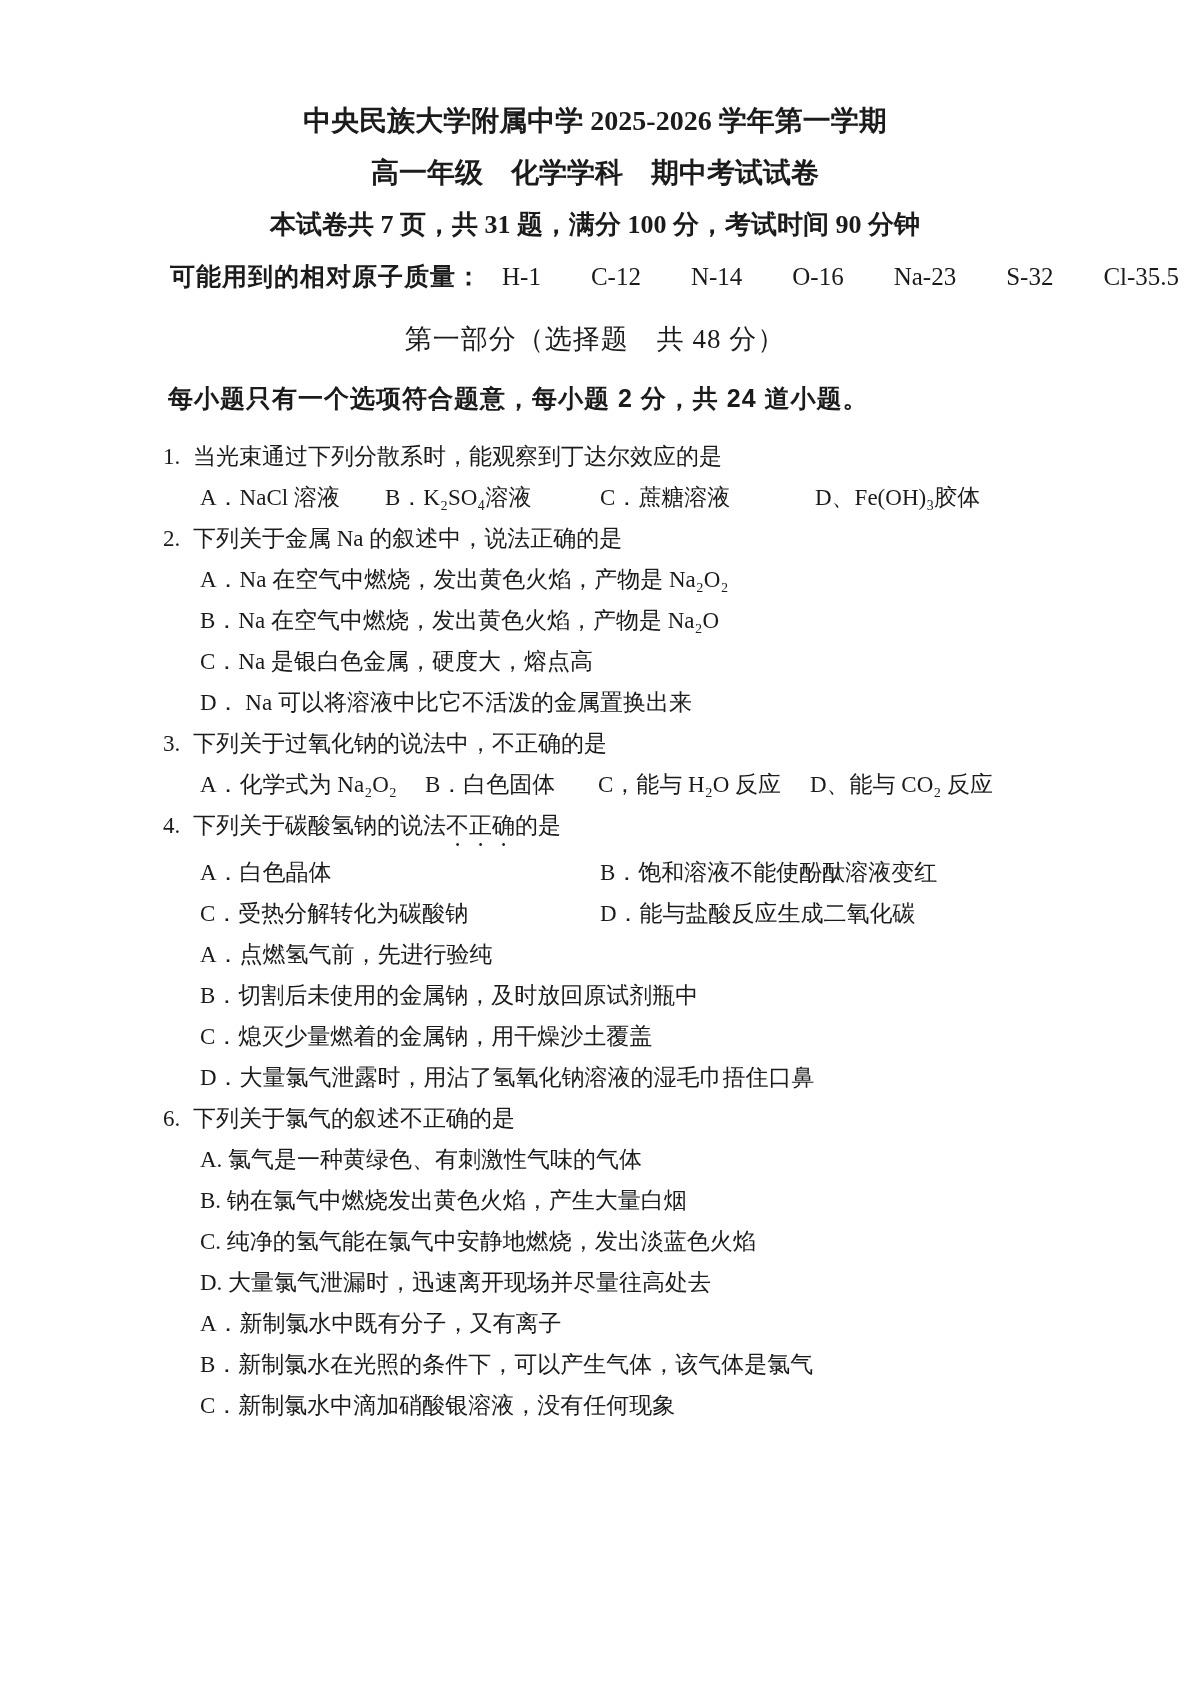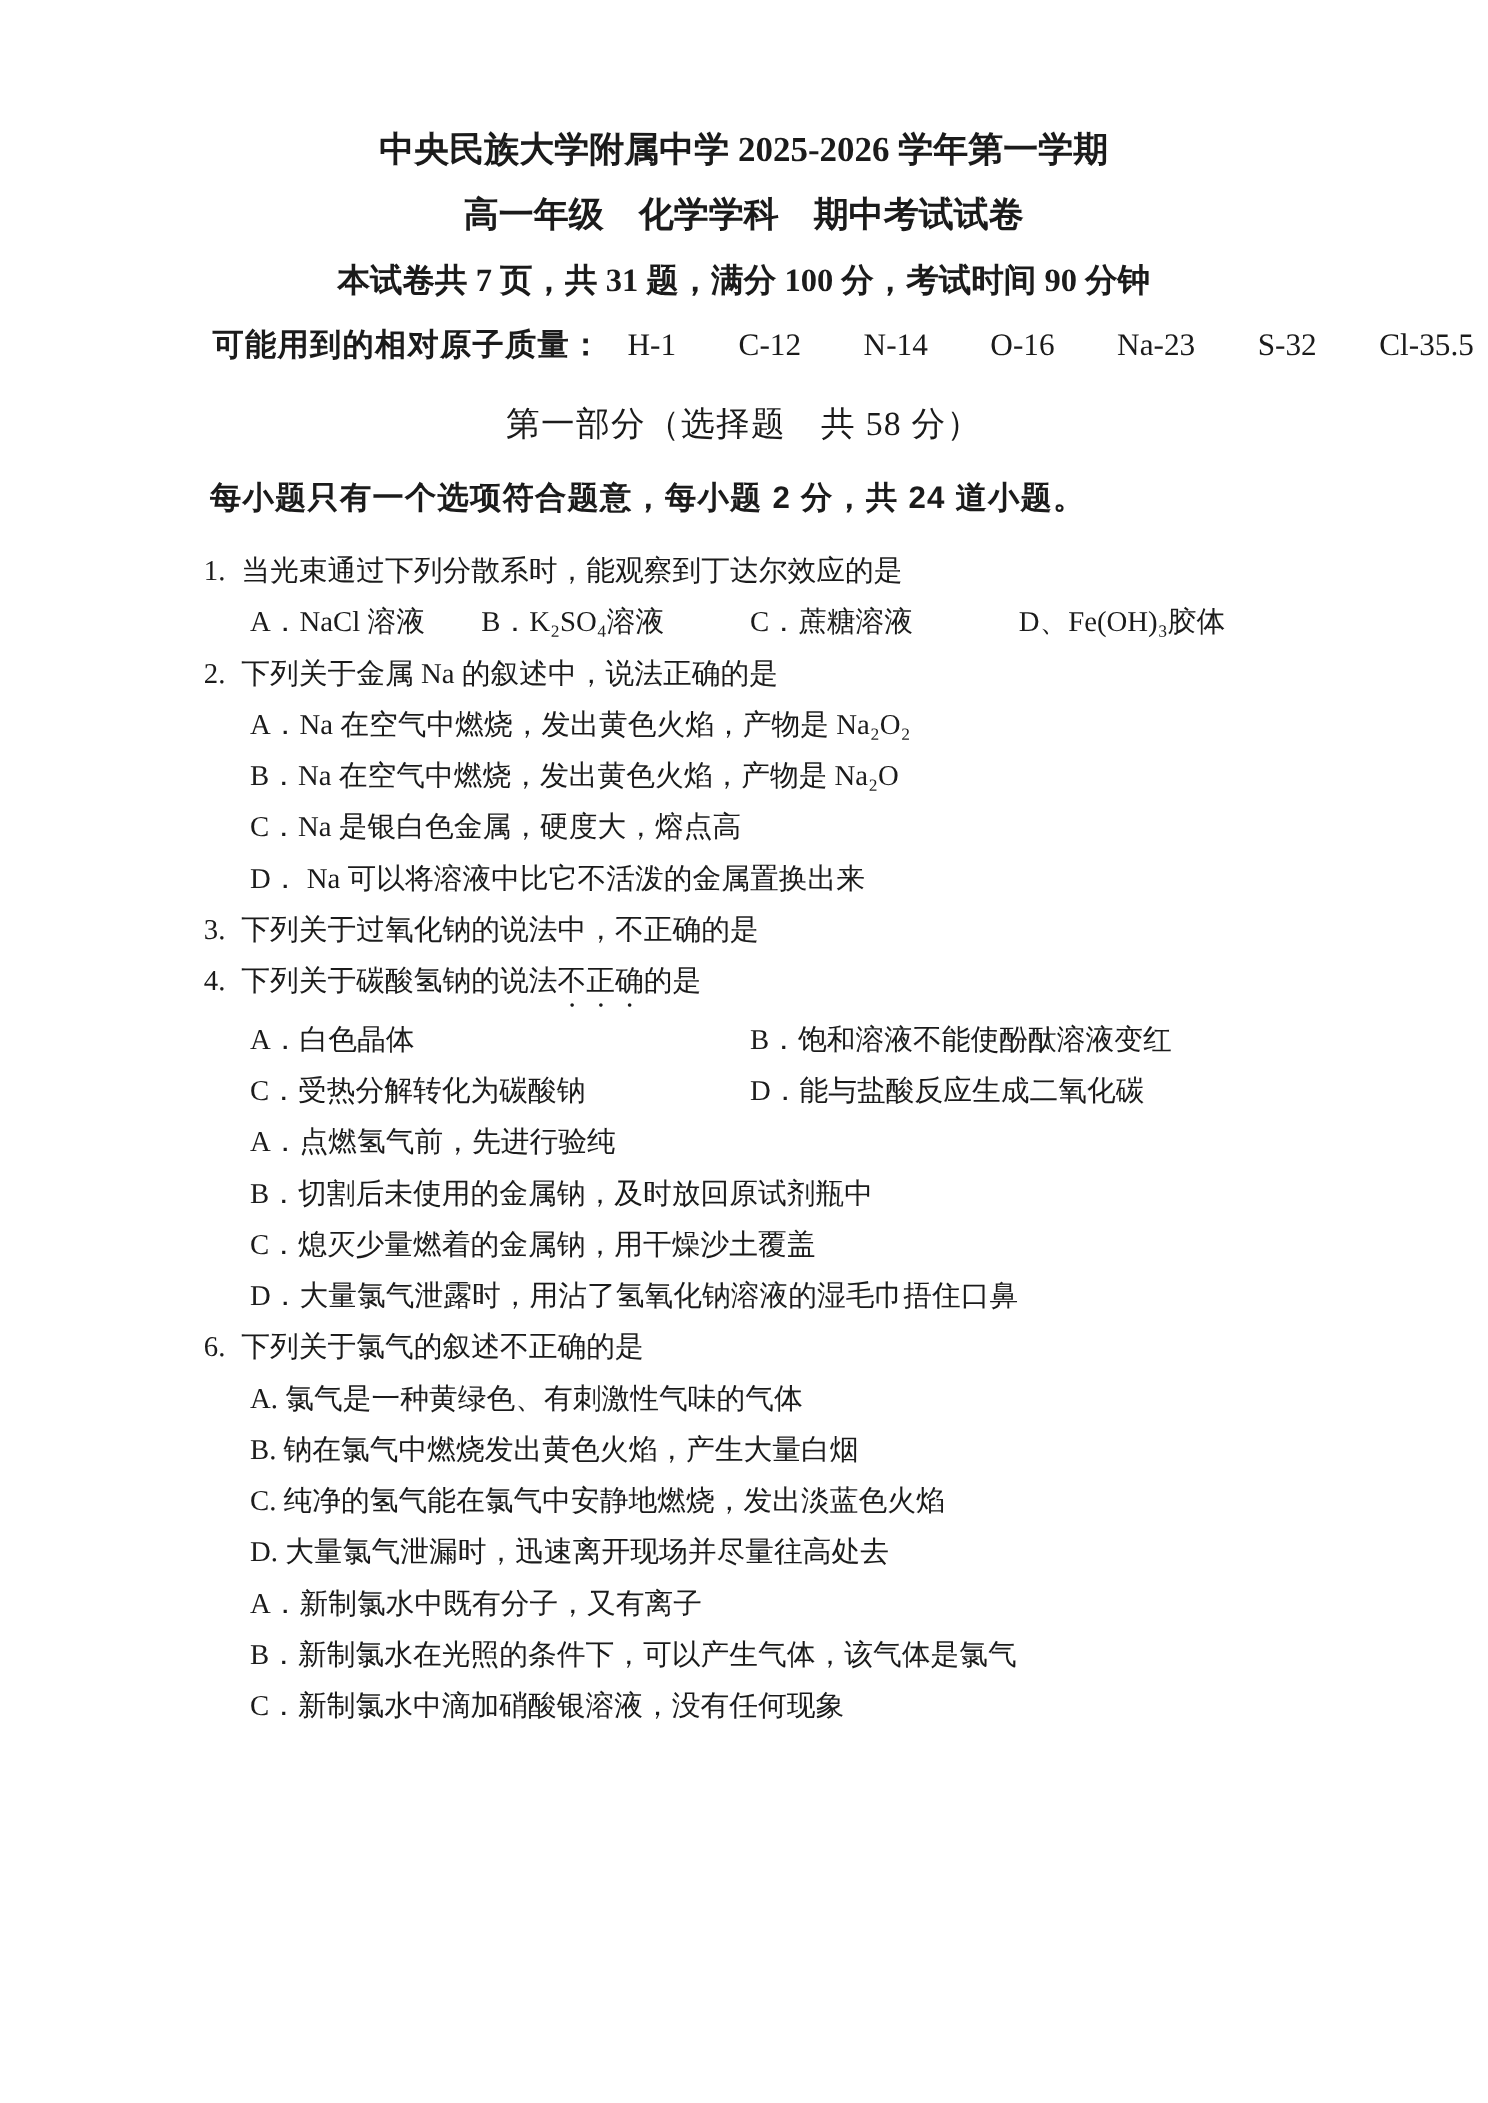--- a/index.html
+++ b/index.html
@@ -122,21 +122,21 @@
     <span class="atomic-label">可能用到的相对原子质量：</span>
     <span class="atomic-item">H-1</span>
     <span class="atomic-item">C-12</span>
     <span class="atomic-item">N-14</span>
     <span class="atomic-item">O-16</span>
     <span class="atomic-item">Na-23</span>
     <span class="atomic-item">S-32</span>
     <span class="atomic-item">Cl-35.5</span>
   </div>
 
-  <div class="section-heading">第一部分（选择题　共 58 分）</div>
+  <div class="section-heading">第一部分（选择题　共 48 分）</div>
   <div class="section-note">每小题只有一个选项符合题意，每小题 2 分，共 24 道小题。</div>
 
   <div class="questions">
 
     <div>
       <div class="qline stem"><span class="qnum">1.</span><span>当光束通过下列分散系时，能观察到丁达尔效应的是</span></div>
       <div class="qline opts">
         <span class="opt w185">A．NaCl 溶液</span><span class="opt w215">B．K₂SO₄溶液</span><span class="opt w215">C．蔗糖溶液</span><span class="opt">D、Fe(OH)₃胶体</span>
       </div>
     </div>
@@ -144,20 +144,23 @@
     <div>
       <div class="qline stem"><span class="qnum">2.</span><span>下列关于金属 Na 的叙述中，说法正确的是</span></div>
       <div class="qline opts">A．Na 在空气中燃烧，发出黄色火焰，产物是 Na₂O₂</div>
       <div class="qline opts">B．Na 在空气中燃烧，发出黄色火焰，产物是 Na₂O</div>
       <div class="qline opts">C．Na 是银白色金属，硬度大，熔点高</div>
       <div class="qline opts">D． Na 可以将溶液中比它不活泼的金属置换出来</div>
     </div>
 
     <div>
       <div class="qline stem"><span class="qnum">3.</span><span>下列关于过氧化钠的说法中，不正确的是</span></div>
+      <div class="qline opts">
+        <span class="opt w225">A．化学式为 Na₂O₂</span><span class="opt w173">B．白色固体</span><span class="opt w212">C，能与 H₂O 反应</span><span class="opt">D、能与 CO₂ 反应</span>
+      </div>
     </div>
 
     <div>
       <div class="qline stem"><span class="qnum">4.</span><span>下列关于碳酸氢钠的说法</span><span class="em-dots">不正确</span><span>的是</span></div>
       <div class="qline opts">
         <span class="opt w400">A．白色晶体</span><span class="opt">B．饱和溶液不能使酚酞溶液变红</span>
       </div>
       <div class="qline opts">
         <span class="opt w400">C．受热分解转化为碳酸钠</span><span class="opt">D．能与盐酸反应生成二氧化碳</span>
       </div>

